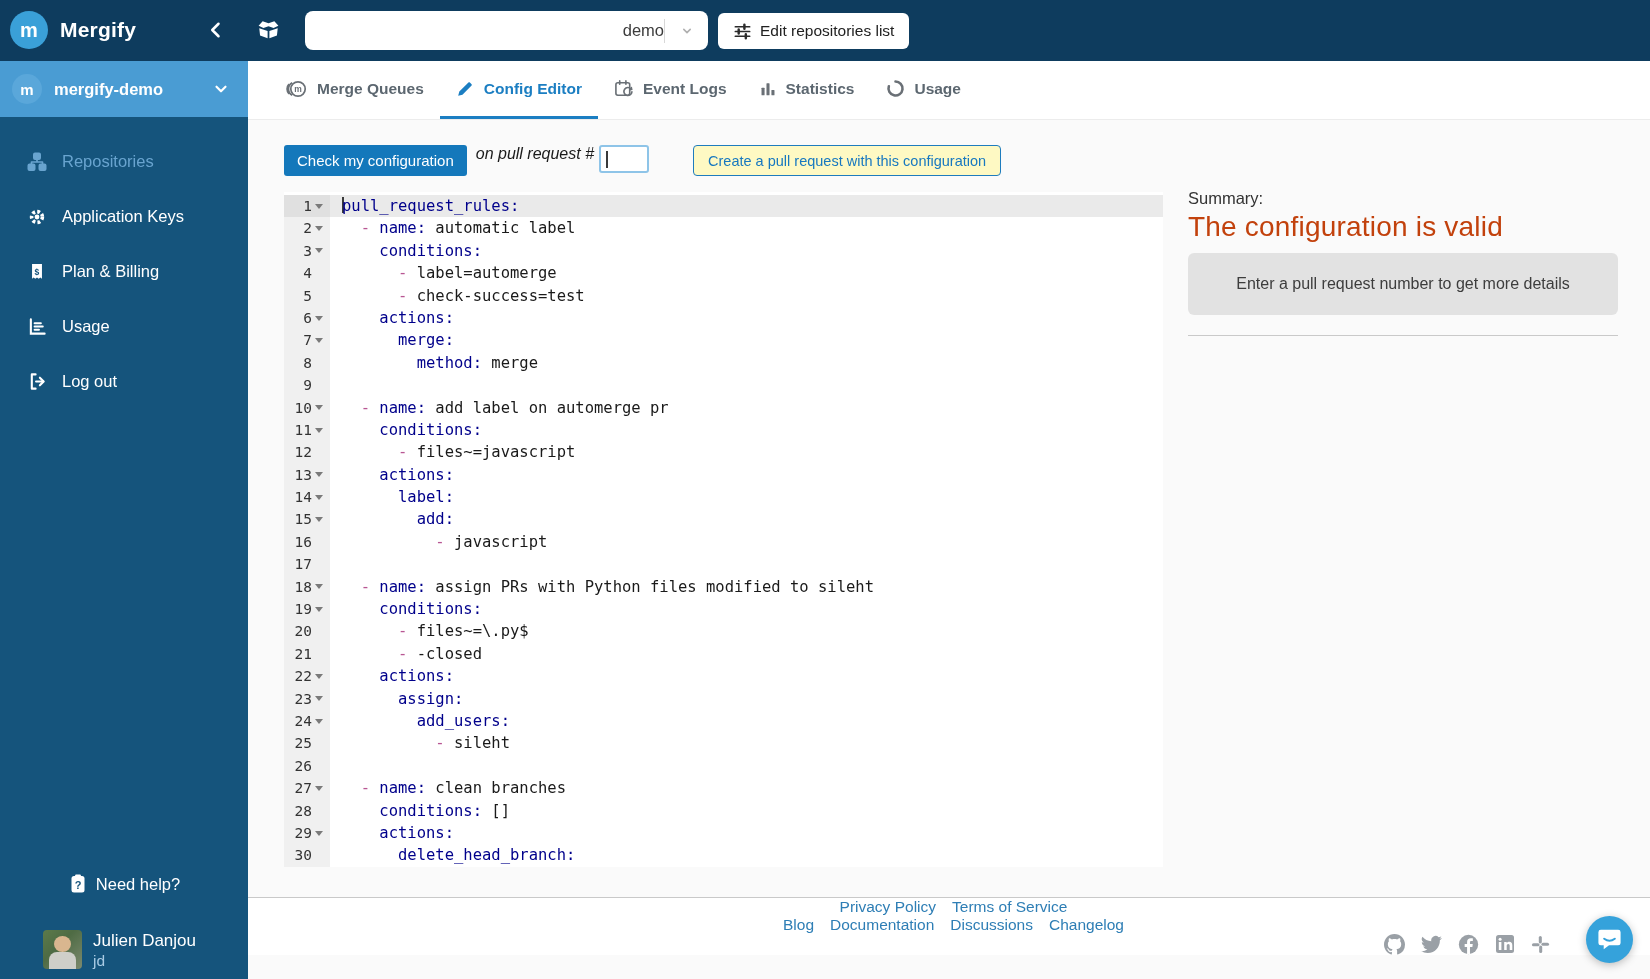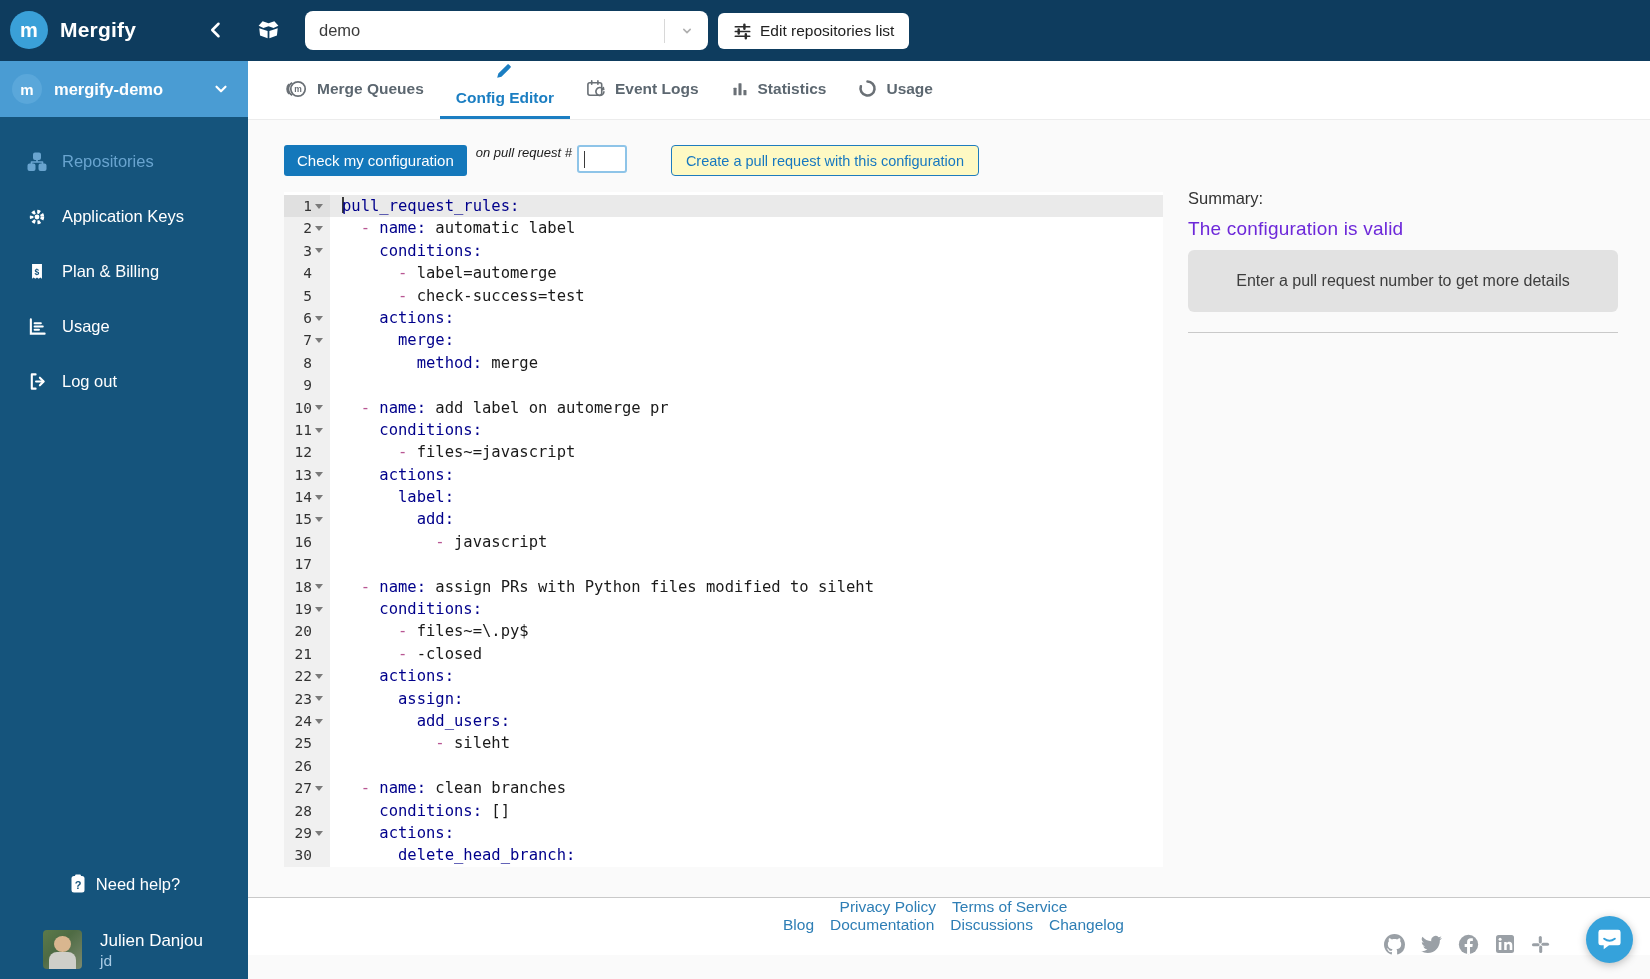--- a/index.html
+++ b/index.html
@@ -6,60 +6,60 @@
   html,body { width:1650px; height:979px; overflow:hidden; font-family:"Liberation Sans", sans-serif; background:#fafafa; }
 
   
   .navbar { position:fixed; left:0; top:0; width:1650px; height:61px; background:#0e3c5e; z-index:30; }
   .logo-circle { position:absolute; left:10px; top:11px; width:38px; height:38px; border-radius:50%;
                  background:#3aa0d8; color:#fff; font-weight:700; font-size:20px; display:flex; align-items:center; justify-content:center; }
   .brand { position:absolute; left:60px; top:18px; color:#fff; font-size:21px; font-weight:700; letter-spacing:.2px; }
   .collapse-btn { position:absolute; left:206px; top:20px; width:24px; height:24px; cursor:pointer; }
   .box-ic { position:absolute; left:255px; top:18px; }
   .repo-select { position:absolute; left:305px; top:11px; width:403px; height:39px; background:#fff; border-radius:8px;
-                 display:flex; align-items:center; }
+                 display:flex; align-items:center;text-align:right; }
   .repo-select .val { padding-left:14px; font-size:16.5px; color:#3c3c3c; flex:1; }
   .repo-select .caret-zone { width:44px; height:24px; border-left:1px solid #d8d8d8; display:flex; align-items:center; justify-content:center; }
   .edit-repos-btn { position:absolute; left:718px; top:13px; height:36px; background:#fff; border:none; border-radius:6px;
                     display:flex; align-items:center; gap:8px; padding:0 15px; font-size:15.5px; font-weight:500; color:#212121;
                     font-family:inherit; cursor:pointer; }
 
   
   .sidebar { position:fixed; left:0; top:61px; width:248px; height:918px; background:#15547c; z-index:20; }
   .org-item { height:56px; background:#4a9cd3; display:flex; align-items:center; padding:0 18px 0 12px; cursor:pointer; }
   .org-circle { width:30px; height:30px; border-radius:50%; background:#5aa7da; color:#fff; font-weight:700; font-size:15px;
                 display:flex; align-items:center; justify-content:center; }
   .org-label { color:#fff; font-size:16.5px; font-weight:600; margin-left:12px; flex:1; }
   .side-items { margin-top:17px; }
   .side-item { height:55px; display:flex; align-items:center; padding-left:26px; color:#fff; cursor:pointer; }
   .side-item .s-icon { width:22px; display:flex; justify-content:center; }
   .side-item .s-label { margin-left:14px; font-size:16.5px; font-weight:500; }
   .side-item.current { color:#69a4cf; }
   .help-row { position:absolute; top:813px; left:0; width:248px; display:flex; align-items:center; justify-content:center; gap:8px;
               color:#fff; font-size:16.5px; font-weight:500; cursor:pointer; }
-  .user-row { position:absolute; top:869px; left:43px; display:flex; cursor:pointer;gap:7px; }
+  .user-row { position:absolute; top:869px; left:43px; display:flex; cursor:pointer; }
   .avatar { width:39px; height:39px; border-radius:4px; position:relative; overflow:hidden;
             background:linear-gradient(135deg,#5c7a4a 0%,#4e6b44 40%,#7d8a6e 100%); }
   .avatar::before { content:""; position:absolute; left:11px; top:6px; width:17px; height:16px; border-radius:50%; background:#d9b68f; }
   .avatar::after { content:""; position:absolute; left:6px; top:22px; width:27px; height:18px; border-radius:8px 8px 0 0; background:#cfcfc9; }
   .user-meta { margin-left:11px; }
   .user-name { color:#fff; font-size:17px; font-weight:500; line-height:21px; }
   .user-login { color:#a9cbe4; font-size:15.5px; line-height:20px; }
 
   
   .main { margin-left:248px; padding-top:61px; }
   .tabbar { height:59px; background:#fff; display:flex; align-items:stretch; padding-left:17px; border-bottom:1px solid #ececec; }
   .tab { display:flex; align-items:center; gap:9px; padding:0 16px; font-size:15.5px; font-weight:600; color:#5c6770;
          cursor:pointer; border-bottom:3px solid transparent; }
-  .tab.active { color:#1b7ec2; border-bottom-color:#1b7ec2;flex-direction:column; }
+  .tab.active { color:#1b7ec2; border-bottom-color:#1b7ec2; }
 
   .toolbar { display:flex; align-items:flex-start; margin:25px 0 0 36px; height:31px; }
   .btn-primary { height:31px; background:#1478bb; color:#fff; border:none; border-radius:3px; padding:0 13px;
                  font-size:15px; font-family:inherit; cursor:pointer; }
-  .on-pr { font-style:italic; font-size:13px; color:#1b1b1b; margin-left:9px; }
+  .on-pr { font-style:italic; font-size:16px; color:#1b1b1b; margin-left:9px; }
   .pr-input { width:50px; height:28px; margin-left:5px; border:2px solid #8ec4e8; border-radius:3px; background:#fff;
               display:flex; align-items:center; padding-left:5px; }
   .caret { width:1.6px; height:17px; background:#3a3a3a; }
   .btn-outline { height:31px; margin-left:44px; background:#fef9c3; border:1px solid #1e7cbe; color:#1778c0; border-radius:4px;
                  padding:0 14px; font-size:14.5px; font-family:inherit; cursor:pointer; }
 
   .columns { display:flex; margin-left:36px; margin-top:13px; }
   .editor-col { width:879px; }
   .summary-col { width:430px; margin-left:25px; }
   .col-label { font-size:16.5px; color:#333; height:22px; }
@@ -72,21 +72,21 @@
   .foldslot { width:14px; display:flex; justify-content:center; align-items:center; }
   .fold { width:0; height:0; border-left:4px solid transparent; border-right:4px solid transparent; border-top:5.5px solid #7a7a7a; cursor:pointer; }
   .codecell { flex:1; padding-left:12px; white-space:pre; font-size:15.5px; color:#1a1a1a; }
   .cline.active .gutter { background:#e0e0e0; }
   .cline.active .codecell { background:#eaeaea; }
   .tok-k { color:#00008b; }
   .tok-d { color:#b85693; }
   .edit-caret { display:inline-block; width:1.6px; height:16px; background:#3a3a3a; vertical-align:-2px; margin-right:-1.6px; }
 
   
-  .summary-status { margin-top:7px; font-size:19px; font-weight:500; color:#6d28d9; letter-spacing:.2px; }
+  .summary-status { margin-top:0; font-size:28px; font-weight:500; color:#c2410c; letter-spacing:.2px; }
   .summary-hint { margin-top:10px; height:62px; background:#e2e2e2; border-radius:6px; display:flex; align-items:center;
                   justify-content:center; font-size:16px; color:#3d3d3d; }
   .summary-divider { margin-top:20px; border:none; border-top:1px solid #c9c9c9; }
 
   
   .footer { margin-top:30px; border-top:1px solid #c9c9c9; background:#fff; height:58px;
             display:flex; align-items:center; padding-left:109px; padding-right:100px;flex-direction:column; }
   .flink { color:#2e7eb5; font-size:15.5px; text-decoration:none; cursor:pointer; }
   .fgroup { display:flex; gap:16px; }
   .fspacer { width:219px; flex:none; }

